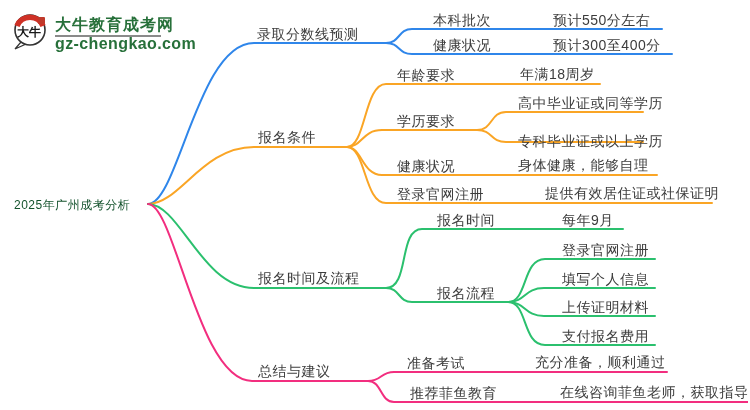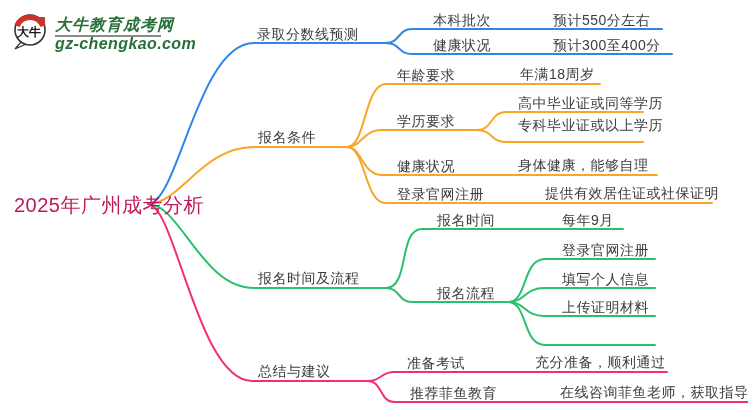--- a/index.html
+++ b/index.html
@@ -5,26 +5,26 @@
   html,body{margin:0;padding:0;background:#fff;}
   .stage{
     position:relative;width:748px;height:410px;background:#ffffff;overflow:hidden;
     font-family:"Liberation Sans","DejaVu Sans",sans-serif;
   }
   .lines{position:absolute;left:0;top:0;}
   .node{
     position:absolute;white-space:nowrap;font-size:14px;line-height:18px;
     color:#3c3c3c;letter-spacing:0.5px;
   }
-  .root{font-size:20px;line-height:20px;color:#be185d;}
+  .root{font-size:12px;line-height:20px;color:#14532d;}
   .branch-label{font-size:14px;}
   
   .logo{position:absolute;left:12px;top:12px;display:flex;align-items:flex-start;}
   .logo-badge{display:block;}
-  .logo-text{margin-left:5px;padding-top:4px;font-style:italic;}
+  .logo-text{margin-left:5px;padding-top:4px;}
   .logo-title{font-size:16px;font-weight:bold;color:#27703a;letter-spacing:1px;line-height:18px;}
   .logo-divider{height:2px;background:#8a8a8a;margin:1px 0 1px 0;width:106px;}
   .logo-url{font-size:16px;font-weight:bold;color:#27703a;letter-spacing:0.4px;line-height:12px;}
 </style>
 </head>
 <body>
 
 <div class="stage">
 
   <svg class="lines" width="750" height="410" viewBox="0 0 750 410">
@@ -79,33 +79,34 @@
   <div class="node" style="left:433px;top:11px">本科批次</div>
   <div class="node" style="left:553px;top:11px">预计550分左右</div>
   <div class="node" style="left:433px;top:36px">健康状况</div>
   <div class="node" style="left:553px;top:36px">预计300至400分</div>
 
   <div class="node branch-label" style="left:258px;top:128px">报名条件</div>
   <div class="node" style="left:397px;top:66px">年龄要求</div>
   <div class="node" style="left:520px;top:65px">年满18周岁</div>
   <div class="node" style="left:397px;top:112px">学历要求</div>
   <div class="node" style="left:518px;top:94px">高中毕业证或同等学历</div>
-  <div class="node" style="left:518px;top:116px">专科毕业证或以上学历</div>
+  <div class="node" style="left:518px;top:132px">专科毕业证或以上学历</div>
   <div class="node" style="left:397px;top:157px">健康状况</div>
   <div class="node" style="left:518px;top:156px">身体健康，能够自理</div>
   <div class="node" style="left:397px;top:185px">登录官网注册</div>
   <div class="node" style="left:545px;top:184px">提供有效居住证或社保证明</div>
 
   <div class="node branch-label" style="left:258px;top:269px">报名时间及流程</div>
   <div class="node" style="left:437px;top:211px">报名时间</div>
   <div class="node" style="left:562px;top:211px">每年9月</div>
   <div class="node" style="left:437px;top:284px">报名流程</div>
   <div class="node" style="left:562px;top:241px">登录官网注册</div>
   <div class="node" style="left:562px;top:270px">填写个人信息</div>
   <div class="node" style="left:562px;top:298px">上传证明材料</div>
+  <div class="node" style="left:562px;top:327px">支付报名费用</div>
 
   <div class="node branch-label" style="left:258px;top:362px">总结与建议</div>
   <div class="node" style="left:407px;top:354px">准备考试</div>
   <div class="node" style="left:535px;top:353px">充分准备，顺利通过</div>
   <div class="node" style="left:410px;top:384px">推荐菲鱼教育</div>
   <div class="node" style="left:560px;top:383px">在线咨询菲鱼老师，获取指导</div>
 
 </div>
 
 </body></html>

